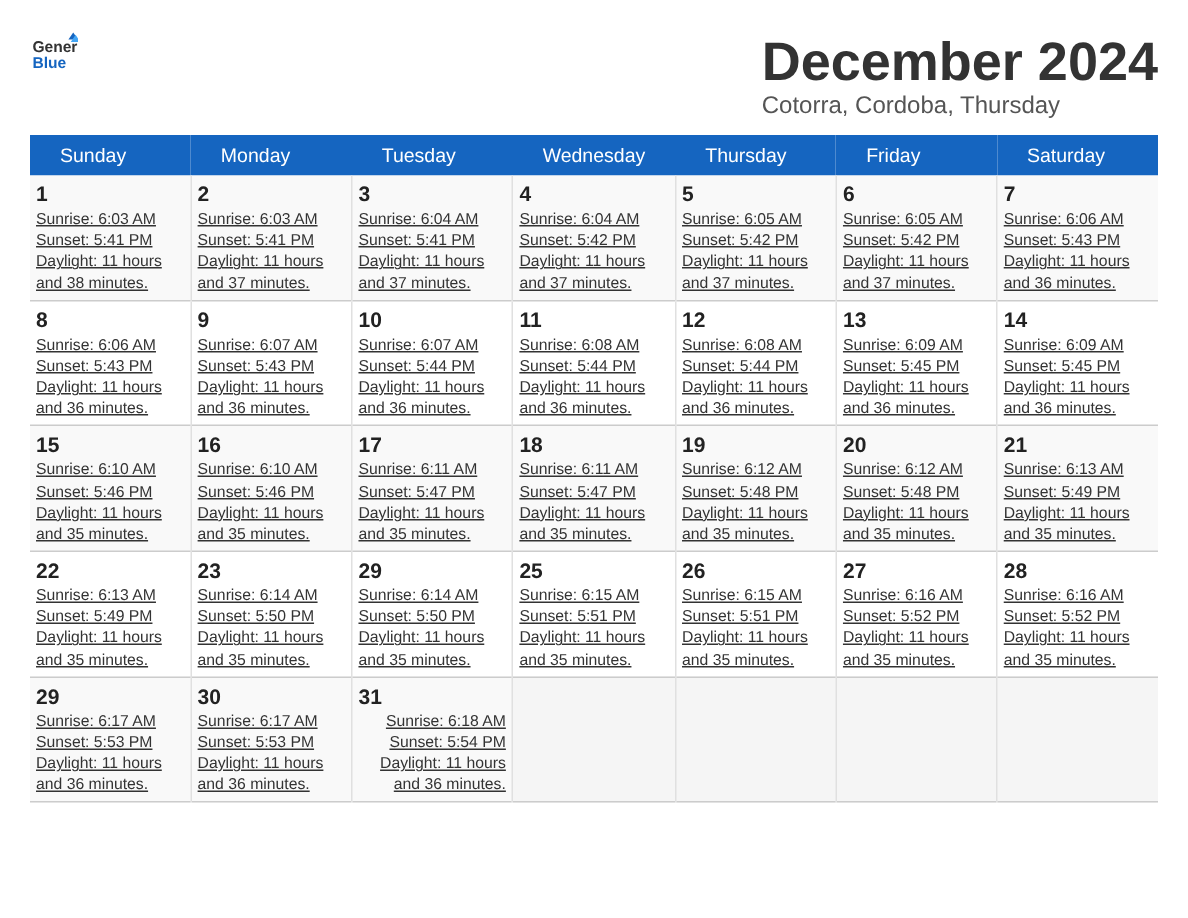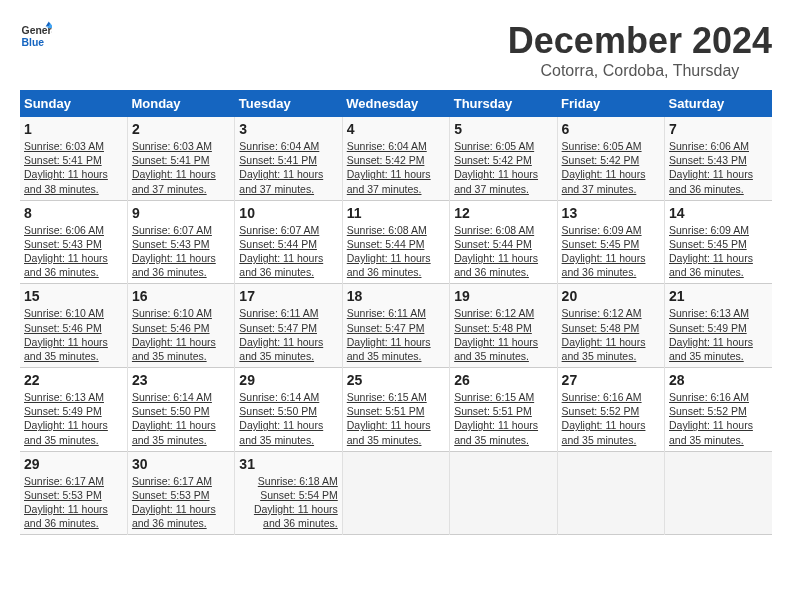--- a/index.html
+++ b/index.html
@@ -19,43 +19,43 @@
     .logo {
       display: flex;
       align-items: center;
       gap: 4px;
     }
     .logo-icon {
       width: 32px;
       height: 32px;
     }
     .title-block {
-      text-align: center;
+      text-align: left;
     }
     .calendar-title {
       font-size: 36px;
       font-weight: bold;
       color: #333;
     }
     .calendar-subtitle {
       font-size: 16px;
       color: #555;
     }
     table {
       width: 100%;
       border-collapse: collapse;
       font-size: 11px;
     }
     thead tr th {
       background-color: #1565c0;
       color: white;
-      padding: 6px 4px;
+      padding: 6px 20px;
       text-align: left;
       font-size: 13px;
-      font-weight: bold;
+      font-weight: normal;
     }
     tbody tr {
       border-bottom: 1px solid #ccc;
     }
     tbody tr:nth-child(odd) {
       background-color: #f9f9f9;
     }
     tbody tr:nth-child(even) {
       background-color: #fff;
     }

